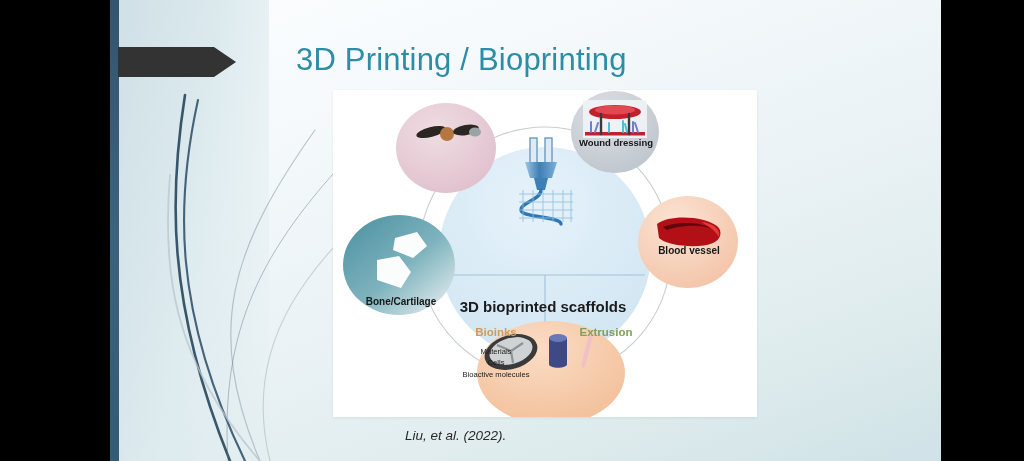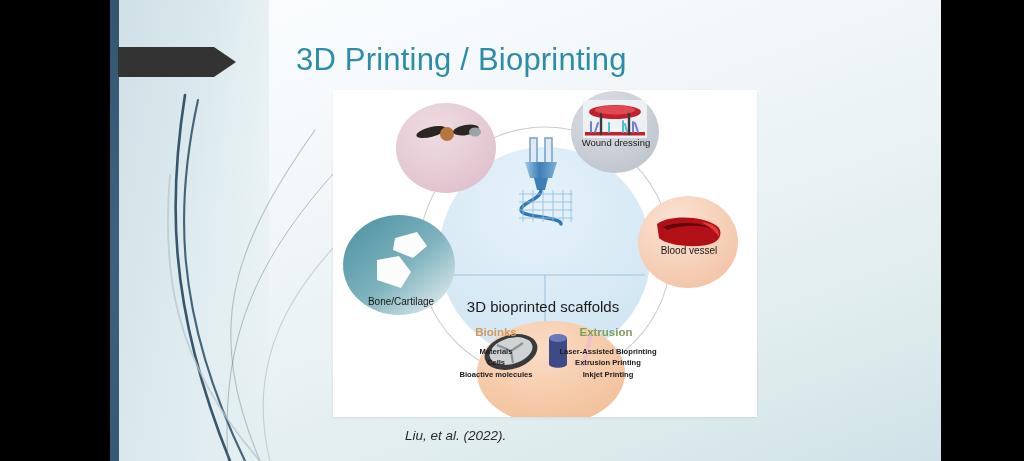--- a/index.html
+++ b/index.html
@@ -31,25 +31,25 @@
 
   
   .fig-panel{position:absolute;left:223px;top:90px;width:424px;height:327px;background:#fff;
              box-shadow:0 1px 3px rgba(0,0,0,.07);overflow:hidden;}
   .fig-svg{position:absolute;left:0;top:0;width:424px;height:327px;}
 
   
   .caption{position:absolute;left:295px;top:428px;font-size:13.5px;color:#2a2a2a;white-space:nowrap;font-style:italic;}
 
   
-  .lbl{position:absolute;font-weight:normal;color:#171717;text-align:center;line-height:1.12;}
-  .center-title{position:absolute;font-size:15px;font-weight:normal;color:#1b1b1b;
+  .lbl{position:absolute;font-weight:bold;color:#171717;text-align:center;line-height:1.12;}
+  .center-title{position:absolute;font-size:15px;font-weight:bold;color:#1b1b1b;
                 text-align:center;width:420px;left:0;}
   .col-head{position:absolute;font-size:11.5px;font-weight:bold;text-align:center;}
-  .col-items{position:absolute;font-size:7.6px;font-weight:bold;color:#1b1b1b;
+  .col-items{position:absolute;font-size:7.6px;font-weight:normal;color:#1b1b1b;
              text-align:center;line-height:1.5;}
 </style>
 </head>
 <body>
 
 <div id="stage">
 
   <div class="bar-left"></div>
   <div class="bar-right"></div>
 
@@ -191,25 +191,20 @@
       <div class="center-title" style="top:208px">3D bioprinted scaffolds</div>
 
       <div class="col-head" style="left:118px;width:90px;top:236px;color:#d39a5a">Bioinks</div>
       <div class="col-head" style="left:218px;width:110px;top:236px;color:#7fa05a">Extrusion</div>
 
       <div class="col-items" style="left:108px;width:110px;top:256px">
         <div>Materials</div>
         <div>Cells</div>
         <div>Bioactive molecules</div>
       </div>
-      <div class="col-items" style="left:214px;width:122px;top:256px">
-        <div>Laser-Assisted Bioprinting</div>
-        <div>Extrusion Printing</div>
-        <div>Inkjet Printing</div>
-      </div>
 
 
       <div class="lbl" style="left:227px;top:48px;width:112px;font-size:9.5px">
         <div>Wound dressing</div>
       </div>
 
       <div class="lbl" style="left:302px;top:155px;width:108px;font-size:10px">
         <div>Blood vessel</div>
       </div>
 

